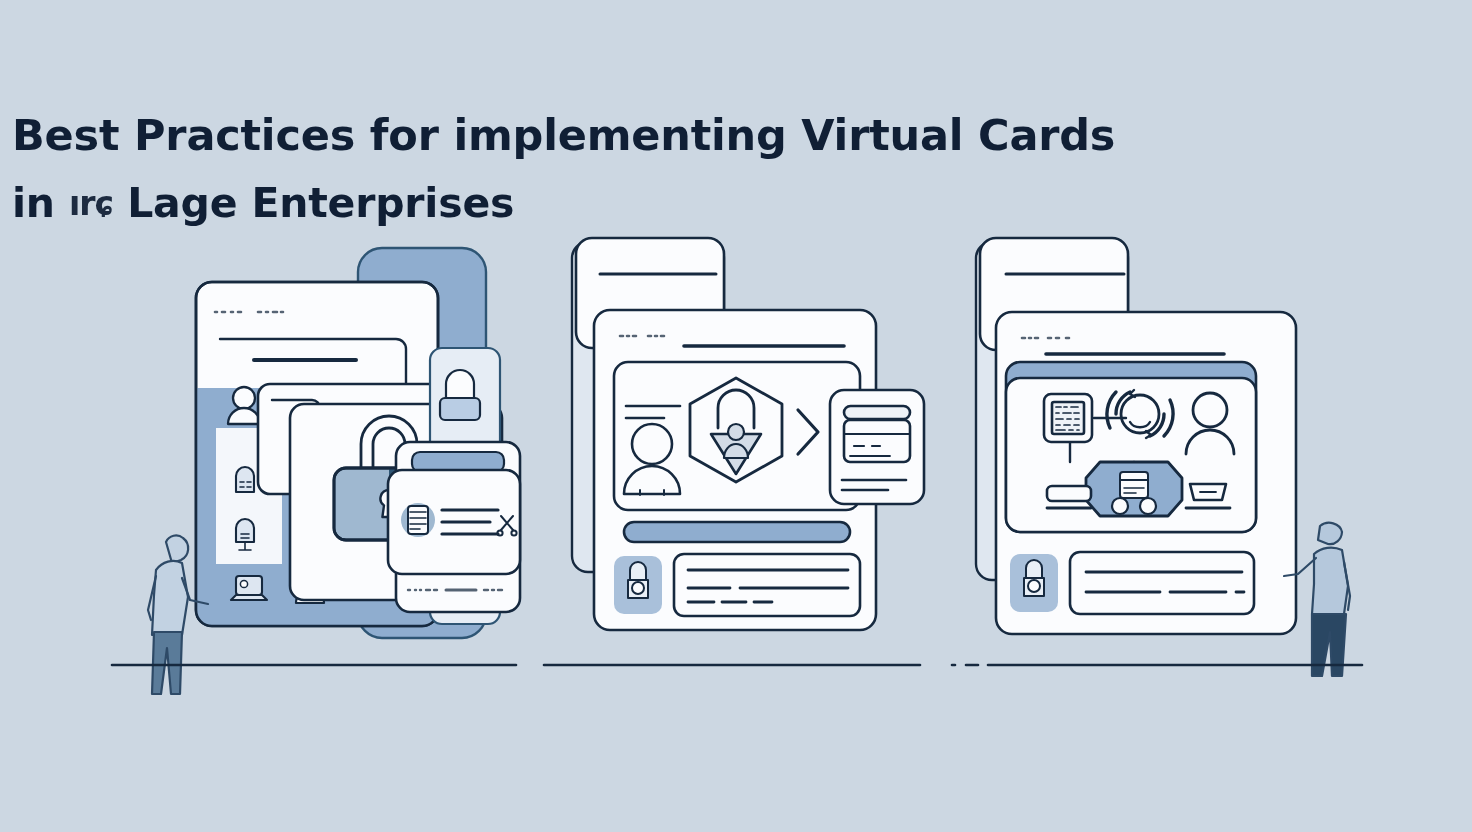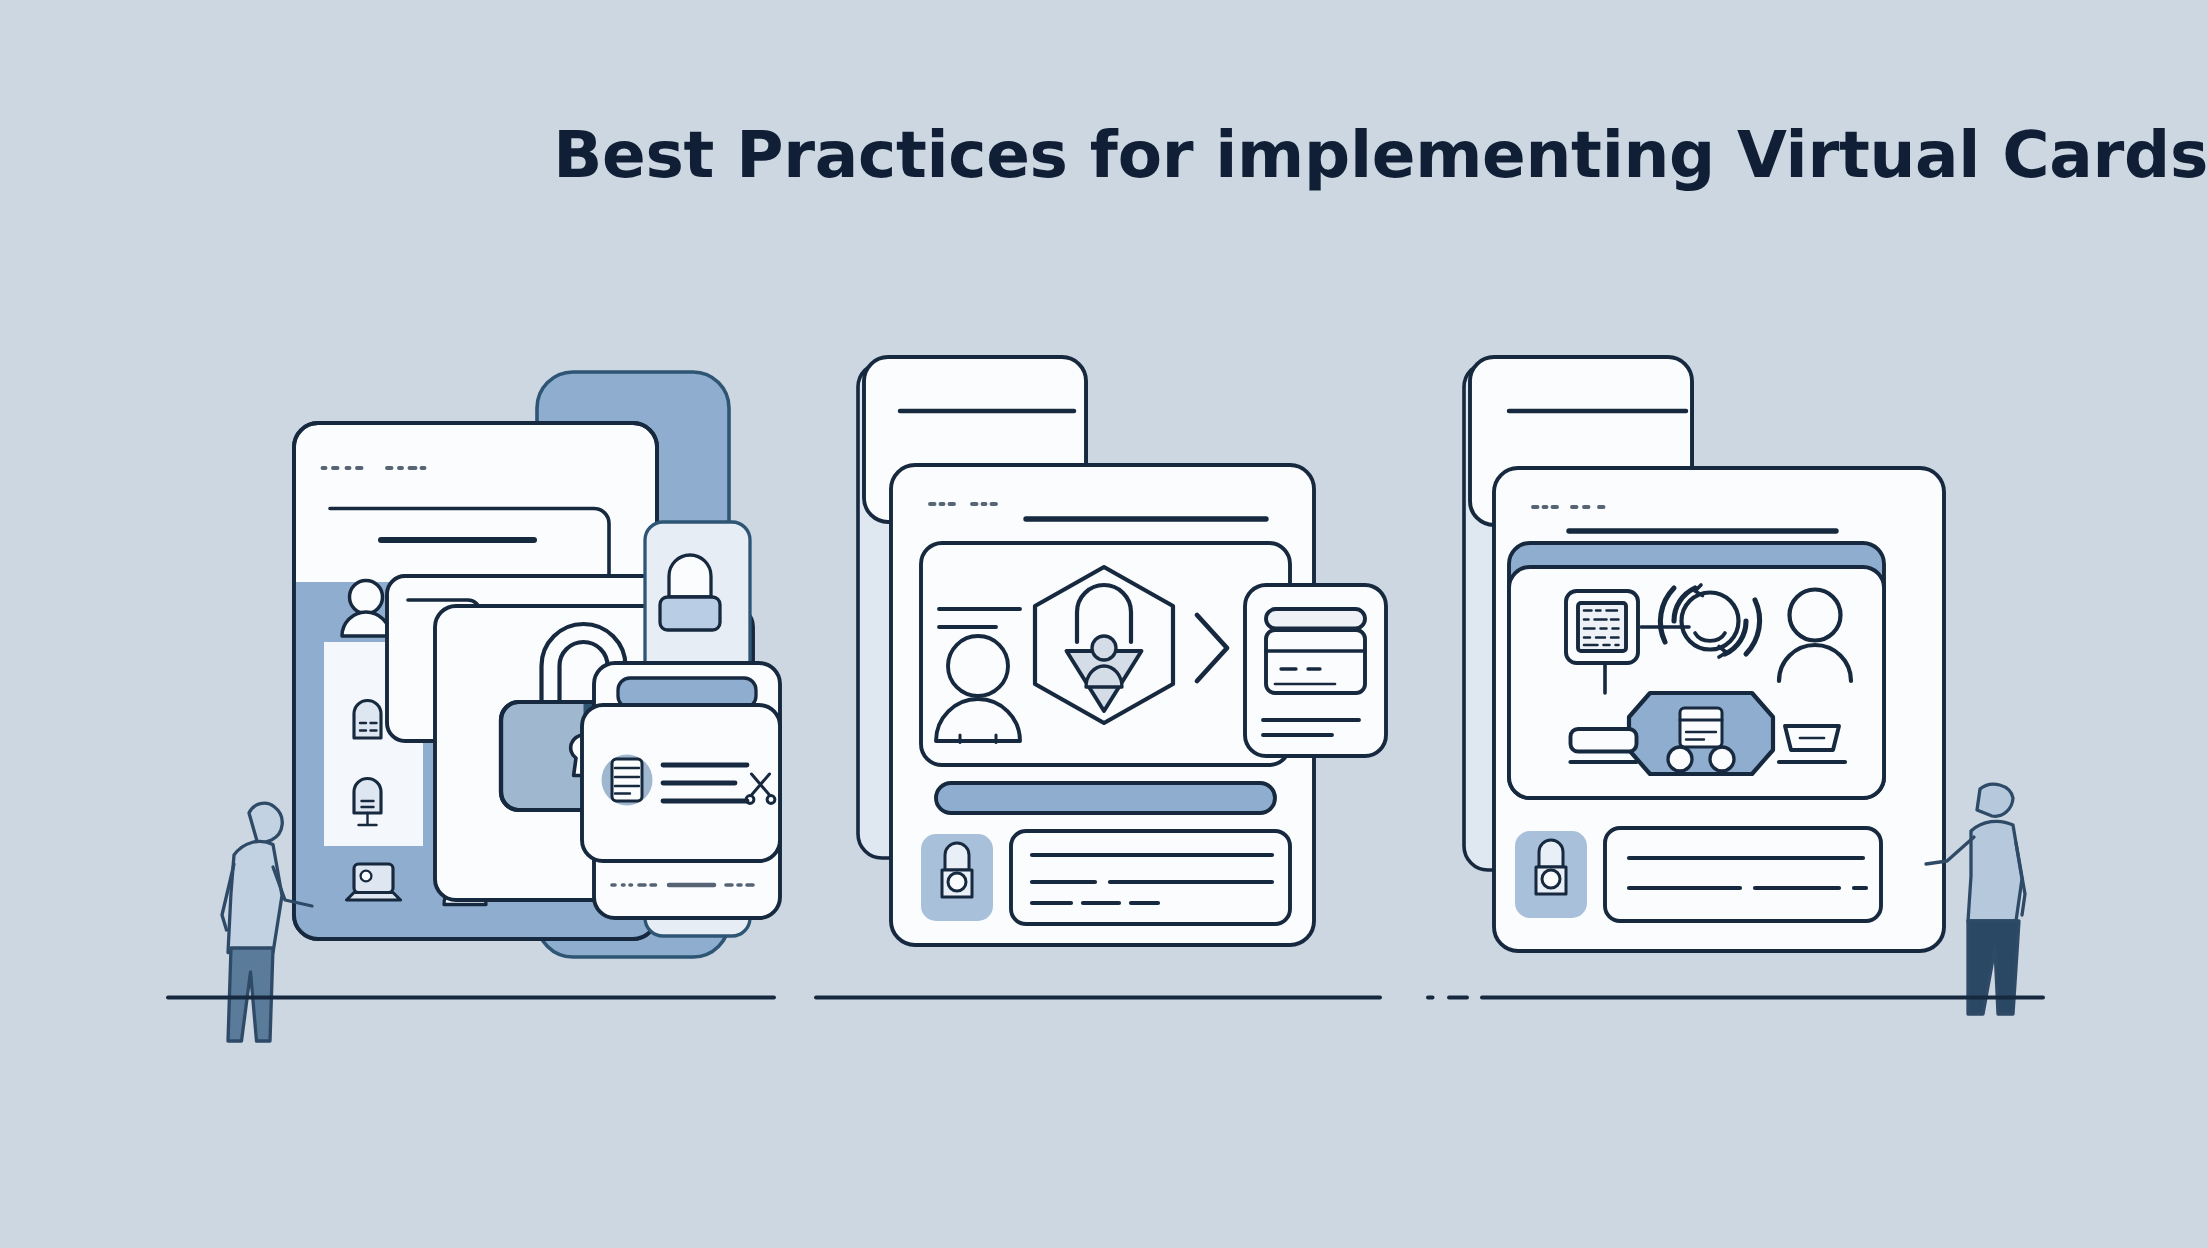--- a/index.html
+++ b/index.html
@@ -15,24 +15,25 @@
   }
   #stage {
     position: relative;
     width: 1472px;
     height: 832px;
     background: #ccd7e2;
   }
   
   #title-block {
     position: absolute;
-    left: 0; top: 70px;
+    left: 0; top: 101px;
     width: 1472px;
-    text-align: right;
+    text-align: left;
     user-select: none;
+    padding-left: 12px;
   }
   .title-line {
     display: block;
     color: #101f35;
     font-family: "DejaVu Sans", sans-serif;
     font-weight: bold;
     font-size: 43px;
     letter-spacing: -0.2px;
     line-height: 68px;
     white-space: nowrap;
@@ -57,20 +58,21 @@
   #panel-3 { left: 948px;  width: 430px; }
   .panel svg { display: block; width: 100%; height: 100%; overflow: visible; }
 </style>
 </head>
 <body>
 
 <div id="stage">
 
   <div id="title-block">
     <span class="title-line l1">Best Practices for implementing Virtual Cards</span>
+    <span class="title-line l2"><span>in</span><span>&nbsp;</span><span class="garble">ırɕ</span><span>&nbsp;</span><span>Lage Enterprises</span></span>
   </div>
 
   <div id="illustration">
 
     <div class="panel" id="panel-1">
       <svg viewBox="0 0 440 460" xmlns="http://www.w3.org/2000/svg">
         <defs>
           <clipPath id="p1-tabclip">
               <rect x="88" y="50" width="242" height="344" rx="16"></rect>
             </clipPath>

